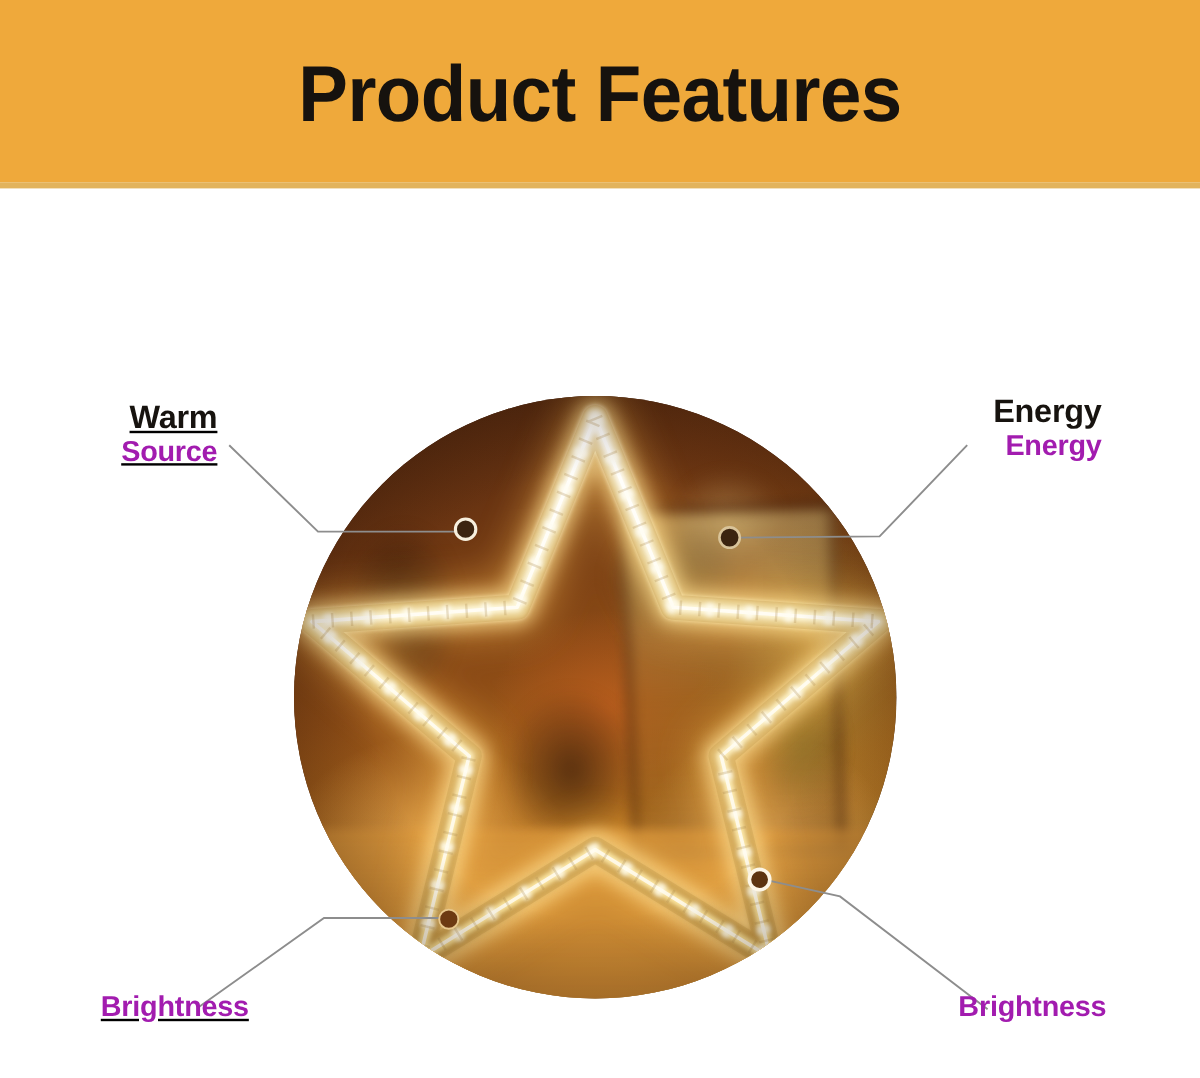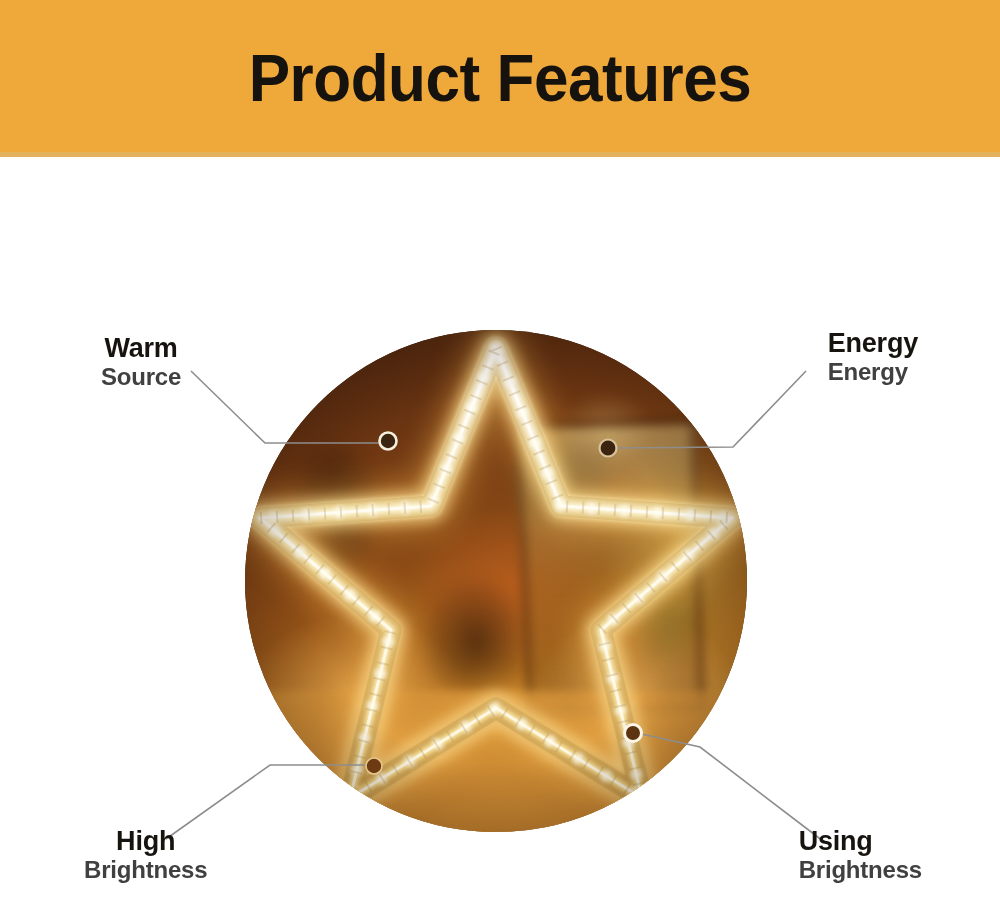--- a/index.html
+++ b/index.html
@@ -133,25 +133,25 @@
     font-size: 27px;
     line-height: 30px;
     font-weight: bold;
     color: #17130f;
     letter-spacing: -0.2px;
   }
   .callout-sub {
     font-size: 24px;
     line-height: 28px;
     font-weight: bold;
-    color: #404040;
+    color: #a21caf;
     letter-spacing: -0.2px;
   }
-  .align-left  { text-align: center; }
-  .align-right { }
+  .align-left  { text-align: right; text-decoration: underline; }
+  .align-right { text-align: right; }
 
   #callout-warm   { left: 101px;  top: 333px; }
   #callout-energy { right: 82px;  top: 328px; }
   #callout-high   { left: 84px;   top: 826px; }
   #callout-using  { right: 78px;  top: 826px; }
 </style>
 </head>
 <body>
 
 <div id="header-banner"></div>
@@ -245,20 +245,18 @@
   <div class="callout-title">Warm</div>
   <div class="callout-sub">Source</div>
 </div>
 
 <div class="callout-label align-right" id="callout-energy">
   <div class="callout-title">Energy</div>
   <div class="callout-sub">Energy</div>
 </div>
 
 <div class="callout-label align-left" id="callout-high">
-  <div class="callout-title">High</div>
   <div class="callout-sub">Brightness</div>
 </div>
 
 <div class="callout-label align-right" id="callout-using">
-  <div class="callout-title">Using</div>
   <div class="callout-sub">Brightness</div>
 </div>
 
 </body></html>

